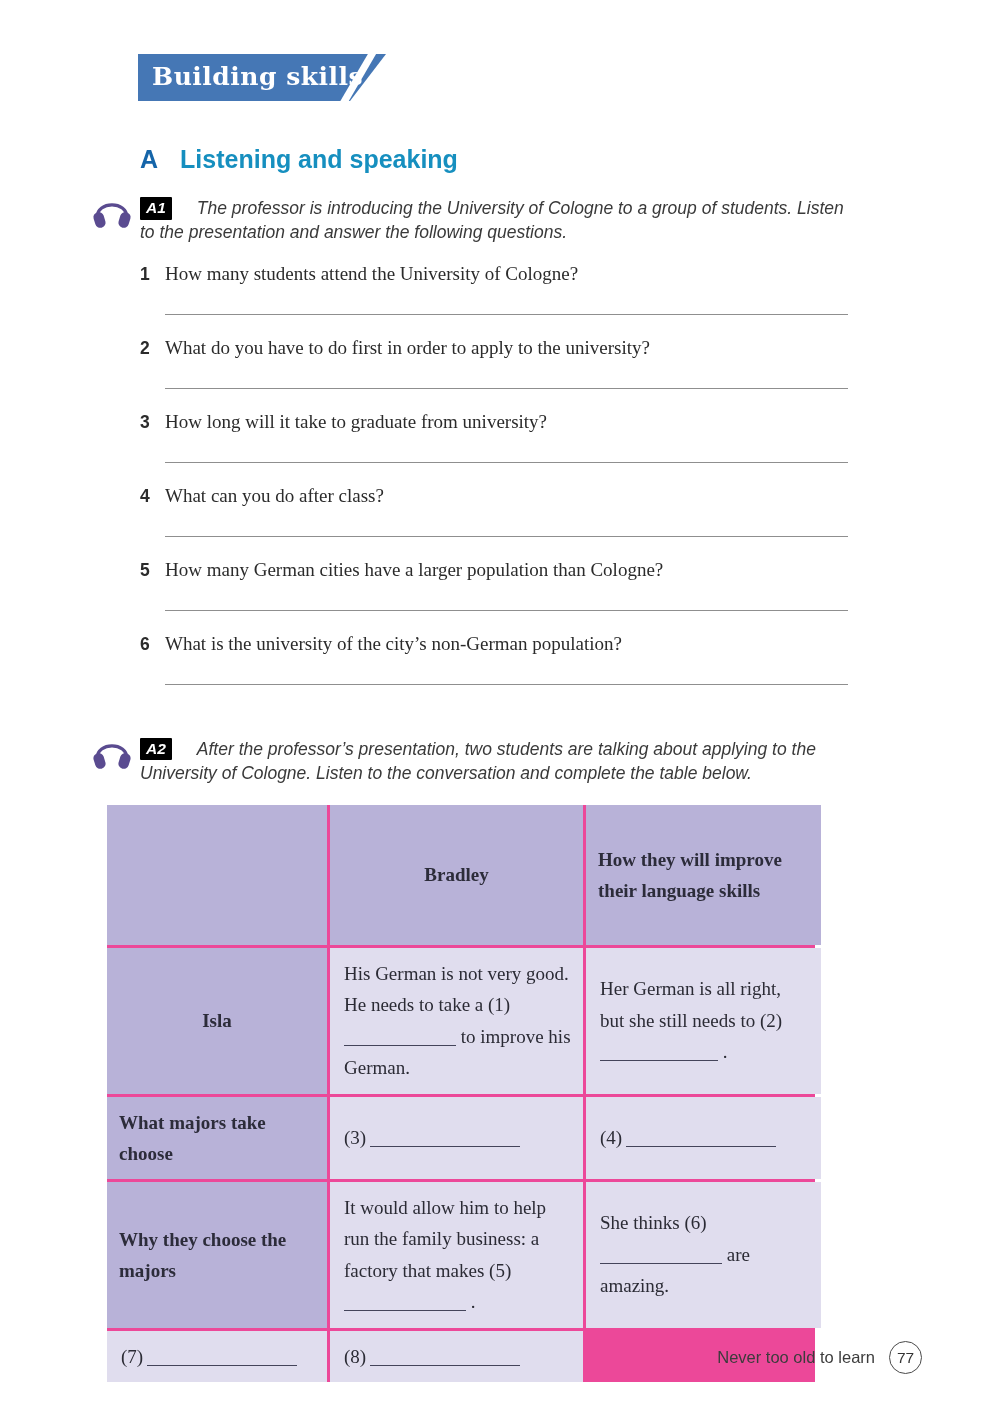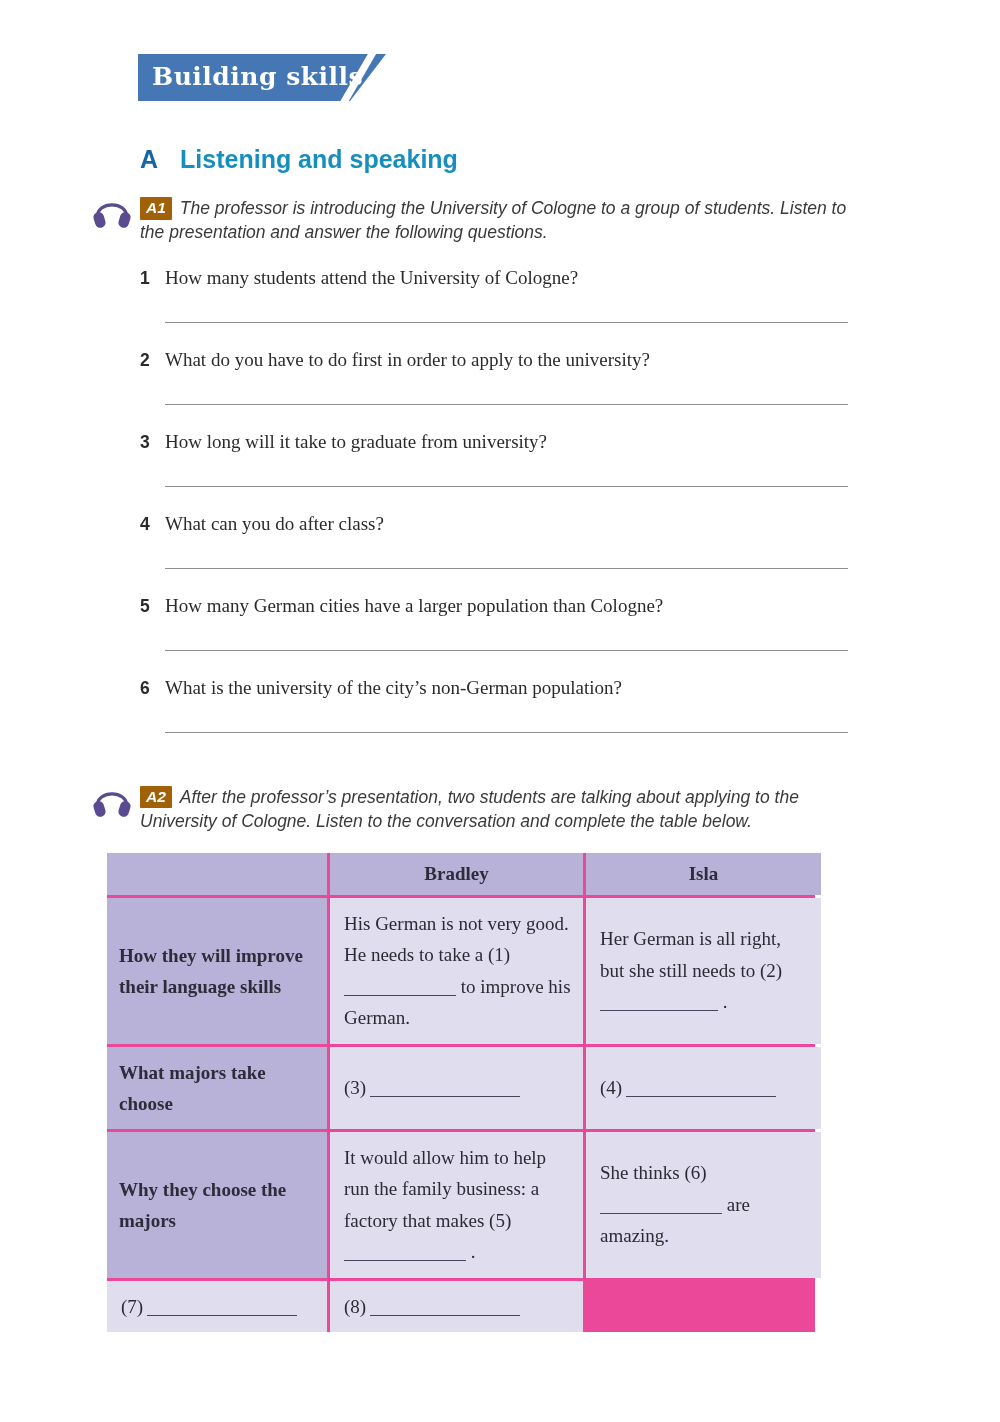--- a/index.html
+++ b/index.html
@@ -18,29 +18,29 @@
   
   .section-heading{margin:44px 152px 8px 140px;font-family:"Liberation Sans",sans-serif;font-weight:bold;font-size:25px;}
   .section-letter{color:#1565a9;margin-right:22px;}
   .section-title{color:#168fbf;}
 
   
   .exercise{position:relative;margin:0 152px 0 140px;}
   .ex-a1{margin-top:22px;}
   .ex-a2{margin-top:52px;}
   .headphones{position:absolute;left:-48px;top:-4px;width:40px;height:40px;}
-  .badge{display:inline-block;background:#a16207;color:#ffffff;font-family:"Liberation Sans",sans-serif;
-    font-weight:bold;font-size:15.5px;line-height:1;padding:3px 6px 4px 6px;border-radius:1px;margin-right:8px;
+  .badge{display:inline-block;background:#000000;color:#ffffff;font-family:"Liberation Sans",sans-serif;
+    font-weight:bold;font-size:15.5px;line-height:1;padding:3px 6px 4px 6px;border-radius:1px;margin-right:25px;
     vertical-align:1px;}
   .instruction{font-family:"Liberation Sans",sans-serif;font-style:italic;font-size:17.5px;line-height:24px;color:#3a3a3a;}
 
   
   .questions{margin:16px 152px 0 140px;}
   .q-block{margin-bottom:21px;}
-  .q-row{font-size:19px;line-height:31px;}
+  .q-row{font-size:19px;line-height:24px;}
   .q-num{font-family:"Liberation Sans",sans-serif;font-weight:bold;font-size:17.5px;display:inline-block;width:25px;color:#2b2b2b;}
   .q-text{color:#2b2b2b;}
   .answer-line{margin-left:25px;margin-top:27px;border-bottom:1px solid #8f8f8f;height:1px;}
 
   
   .table{margin:20px 152px 0 107px;display:grid;grid-template-columns:220px 253px 235px;gap:3px;background:#ec4899;width:708px;box-sizing:border-box;}
   .cell{box-sizing:border-box;}
   .cell-head{background:#b8b2d8;min-height:42px;display:flex;align-items:center;justify-content:center;
     font-weight:bold;font-size:19px;color:#2c2c3a;}
   .cell-label{background:#b8b2d8;display:flex;align-items:center;padding:10px 10px 10px 12px;
@@ -115,23 +115,23 @@
       <path d="M5.5 27 C5.5 8.5 38.5 8.5 38.5 27" fill="none" stroke="#5a4b90" stroke-width="3.6" stroke-linecap="round"></path>
       <rect x="2.5" y="21" width="11.5" height="17.5" rx="5.5" fill="#5a4b90" transform="rotate(-17 8.25 29.75)"></rect>
       <rect x="30" y="21" width="11.5" height="17.5" rx="5.5" fill="#5a4b90" transform="rotate(17 35.75 29.75)"></rect>
     </svg>
     <p class="instruction"><span class="badge">A2</span><span>After the professor’s presentation, two students are talking about applying to the University of Cologne. Listen to the conversation and complete the table below.</span></p>
   </div>
 
   <div class="table">
     <div class="cell cell-head"></div>
     <div class="cell cell-head">Bradley</div>
+    <div class="cell cell-label r-tall">How they will improve their language skills</div>
+
     <div class="cell cell-head">Isla</div>
-
-    <div class="cell cell-label r-tall">How they will improve their language skills</div>
     <div class="cell cell-content r-tall">
         <span>His German is not very good. He needs to take a <span class="blank-num">(1)</span><span class="blank" style="width: 112px;"></span>  to improve his German.</span>
       </div>
     <div class="cell cell-content r-tall">
         <span>Her German is all right, but she still needs to <span class="blank-num">(2)</span><span class="blank" style="width: 118px;"></span> .</span>
       </div>
 
     <div class="cell cell-label r-short">What majors take choose</div>
     <div class="cell cell-content r-short">
         <span><span class="blank-num">(3)</span><span class="blank" style="width: 150px;"></span> </span>
@@ -149,14 +149,20 @@
       </div>
 
     <div class="cell cell-content r-short">
         <span><span class="blank-num">(7)</span><span class="blank" style="width: 150px;"></span> </span>
       </div>
     <div class="cell cell-content r-short">
         <span><span class="blank-num">(8)</span><span class="blank" style="width: 150px;"></span> </span>
       </div>
   </div>
 
+  <div class="footer">
+    <span class="footer-motto">Never too old to learn</span>
+    <span class="page-circle">
+        <span>77</span>
+      </span>
+  </div>
 
 </div>
 
 </body></html>

